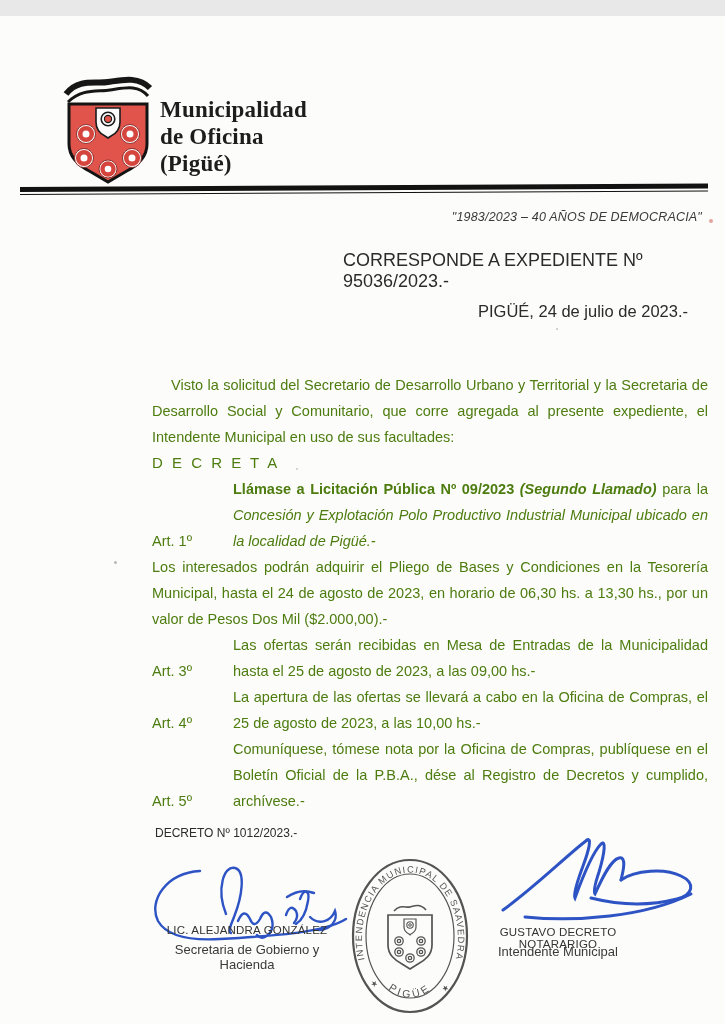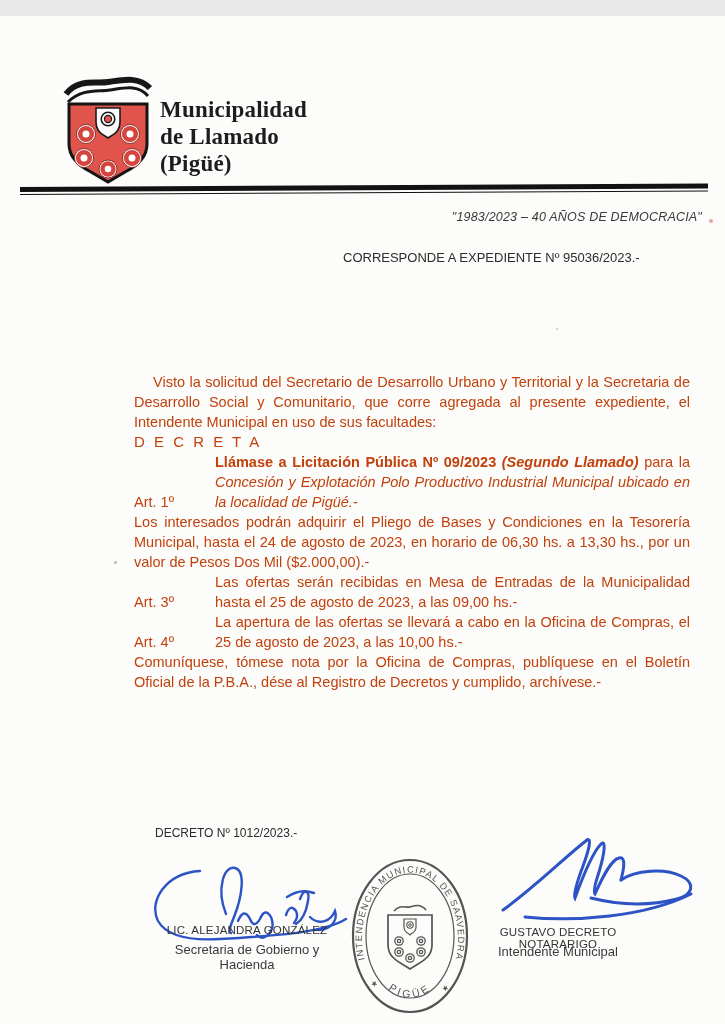--- a/index.html
+++ b/index.html
@@ -15,27 +15,27 @@
     font-family:"Liberation Serif", serif; font-weight:bold;
     font-size:23px; line-height:27px; color:#1d1d1d; letter-spacing:.2px;
   }
   .rule{position:absolute; left:20px; top:171px; width:688px; transform:rotate(-.3deg); transform-origin:left center;}
   .rule .bar-thick{height:4.5px; background:#121212;}
   .rule .bar-thin{height:1.5px; background:#121212; margin-top:2px;}
   .slogan{
     position:absolute; right:23px; top:194px;
     font-style:italic; font-size:12.5px; color:#3a3a3a; letter-spacing:.2px;
   }
-  .expediente{position:absolute; left:343px; top:234px; font-size:13px; color:#2b2b2b;}
+  .expediente{position:absolute; left:343px; top:234px; font-size:18px; color:#2b2b2b;}
   .dateline{position:absolute; right:37px; top:286px; font-size:16.5px; color:#2b2b2b;}
 
   
   .body-block{
-    position:absolute; left:134px; top:356px; width:556px;
-    font-size:14.5px; line-height:20px; text-align:justify; color:#c2410c;
+    position:absolute; left:152px; top:356px; width:556px;
+    font-size:14.5px; line-height:26px; text-align:justify; color:#4d7c0f;
   }
   .intro{text-indent:19px; margin:0;}
   .decreta{text-align:left; letter-spacing:2.5px; margin:0; font-size:15px;}
   .article{display:flex;align-items:flex-end;}
   .article .a-label{width:81px; flex:none;}
   .article .a-text{flex:1; text-align:justify;}
   .seg-bold{font-weight:bold;}
   .seg-bold-italic{font-weight:bold; font-style:italic;}
   .seg-italic{font-style:italic;}
   .decree-number{position:absolute; left:155px; top:810px; font-size:12px; color:#2b2b2b;}
@@ -89,33 +89,34 @@
         </g>
       <g>
           <circle cx="48" cy="97" r="9" fill="#ffffff" stroke="#7a2521" stroke-width=".9"></circle>
           <circle cx="48" cy="97" r="5.5" fill="none" stroke="#d6453d" stroke-width="4.4"></circle>
         </g>
     </g>
   </svg>
 
   <div class="org-name">
     <div>Municipalidad</div>
-    <div>de Llamado</div>
+    <div>de Oficina</div>
     <div>(Pigüé)</div>
   </div>
 
   <div class="rule">
     <div class="bar-thick"></div>
     <div class="bar-thin"></div>
   </div>
 
   <div class="slogan">"1983/2023 – 40 AÑOS DE DEMOCRACIA"</div>
 
   <div class="expediente">CORRESPONDE A EXPEDIENTE Nº 95036/2023.-</div>
 
+  <div class="dateline">PIGÜÉ, 24 de julio de 2023.-</div>
 
   <div class="body-block">
     <p class="intro">Visto la solicitud del Secretario de Desarrollo Urbano y Territorial y la Secretaria de Desarrollo Social y Comunitario, que corre agregada al presente expediente, el Intendente Municipal en uso de sus facultades:</p>
     <p class="decreta">D E C R E T A</p>
     <div id="articles">
         <div class="article">
       <div class="a-label">Art. 1º</div>
       <div class="a-text"><span class="seg-bold">Llámase a Licitación Pública Nº 09/2023 </span><span class="seg-bold-italic">(Segundo Llamado)</span><span class="seg-normal"> para la </span><span class="seg-italic">Concesión y Explotación Polo Productivo Industrial Municipal ubicado en la localidad de Pigüé.-</span></div>
     </div>
         <div class="article">
@@ -123,20 +124,21 @@
     </div>
         <div class="article">
       <div class="a-label">Art. 3º</div>
       <div class="a-text"><span class="seg-normal">Las ofertas serán recibidas en Mesa de Entradas de la Municipalidad hasta el 25 de agosto de 2023, a las 09,00 hs.-</span></div>
     </div>
         <div class="article">
       <div class="a-label">Art. 4º</div>
       <div class="a-text"><span class="seg-normal">La apertura de las ofertas se llevará a cabo en la Oficina de Compras, el 25 de agosto de 2023, a las 10,00 hs.-</span></div>
     </div>
         <div class="article">
+      <div class="a-label">Art. 5º</div>
       <div class="a-text"><span class="seg-normal">Comuníquese, tómese nota por la Oficina de Compras, publíquese en el Boletín Oficial de la P.B.A., dése al Registro de Decretos y cumplido, archívese.-</span></div>
     </div>
       </div>
   </div>
 
   <div class="decree-number">DECRETO Nº 1012/2023.-</div>
 
   <svg class="sig-left" width="210" height="100" viewBox="0 0 210 100">
     <g fill="none" stroke="#2d53c4" stroke-width="2.4" stroke-linecap="round">
       <path d="M 62,12 C 28,14 10,42 20,62 C 28,76 48,82 82,80 C 134,77 186,74 208,60"></path>

